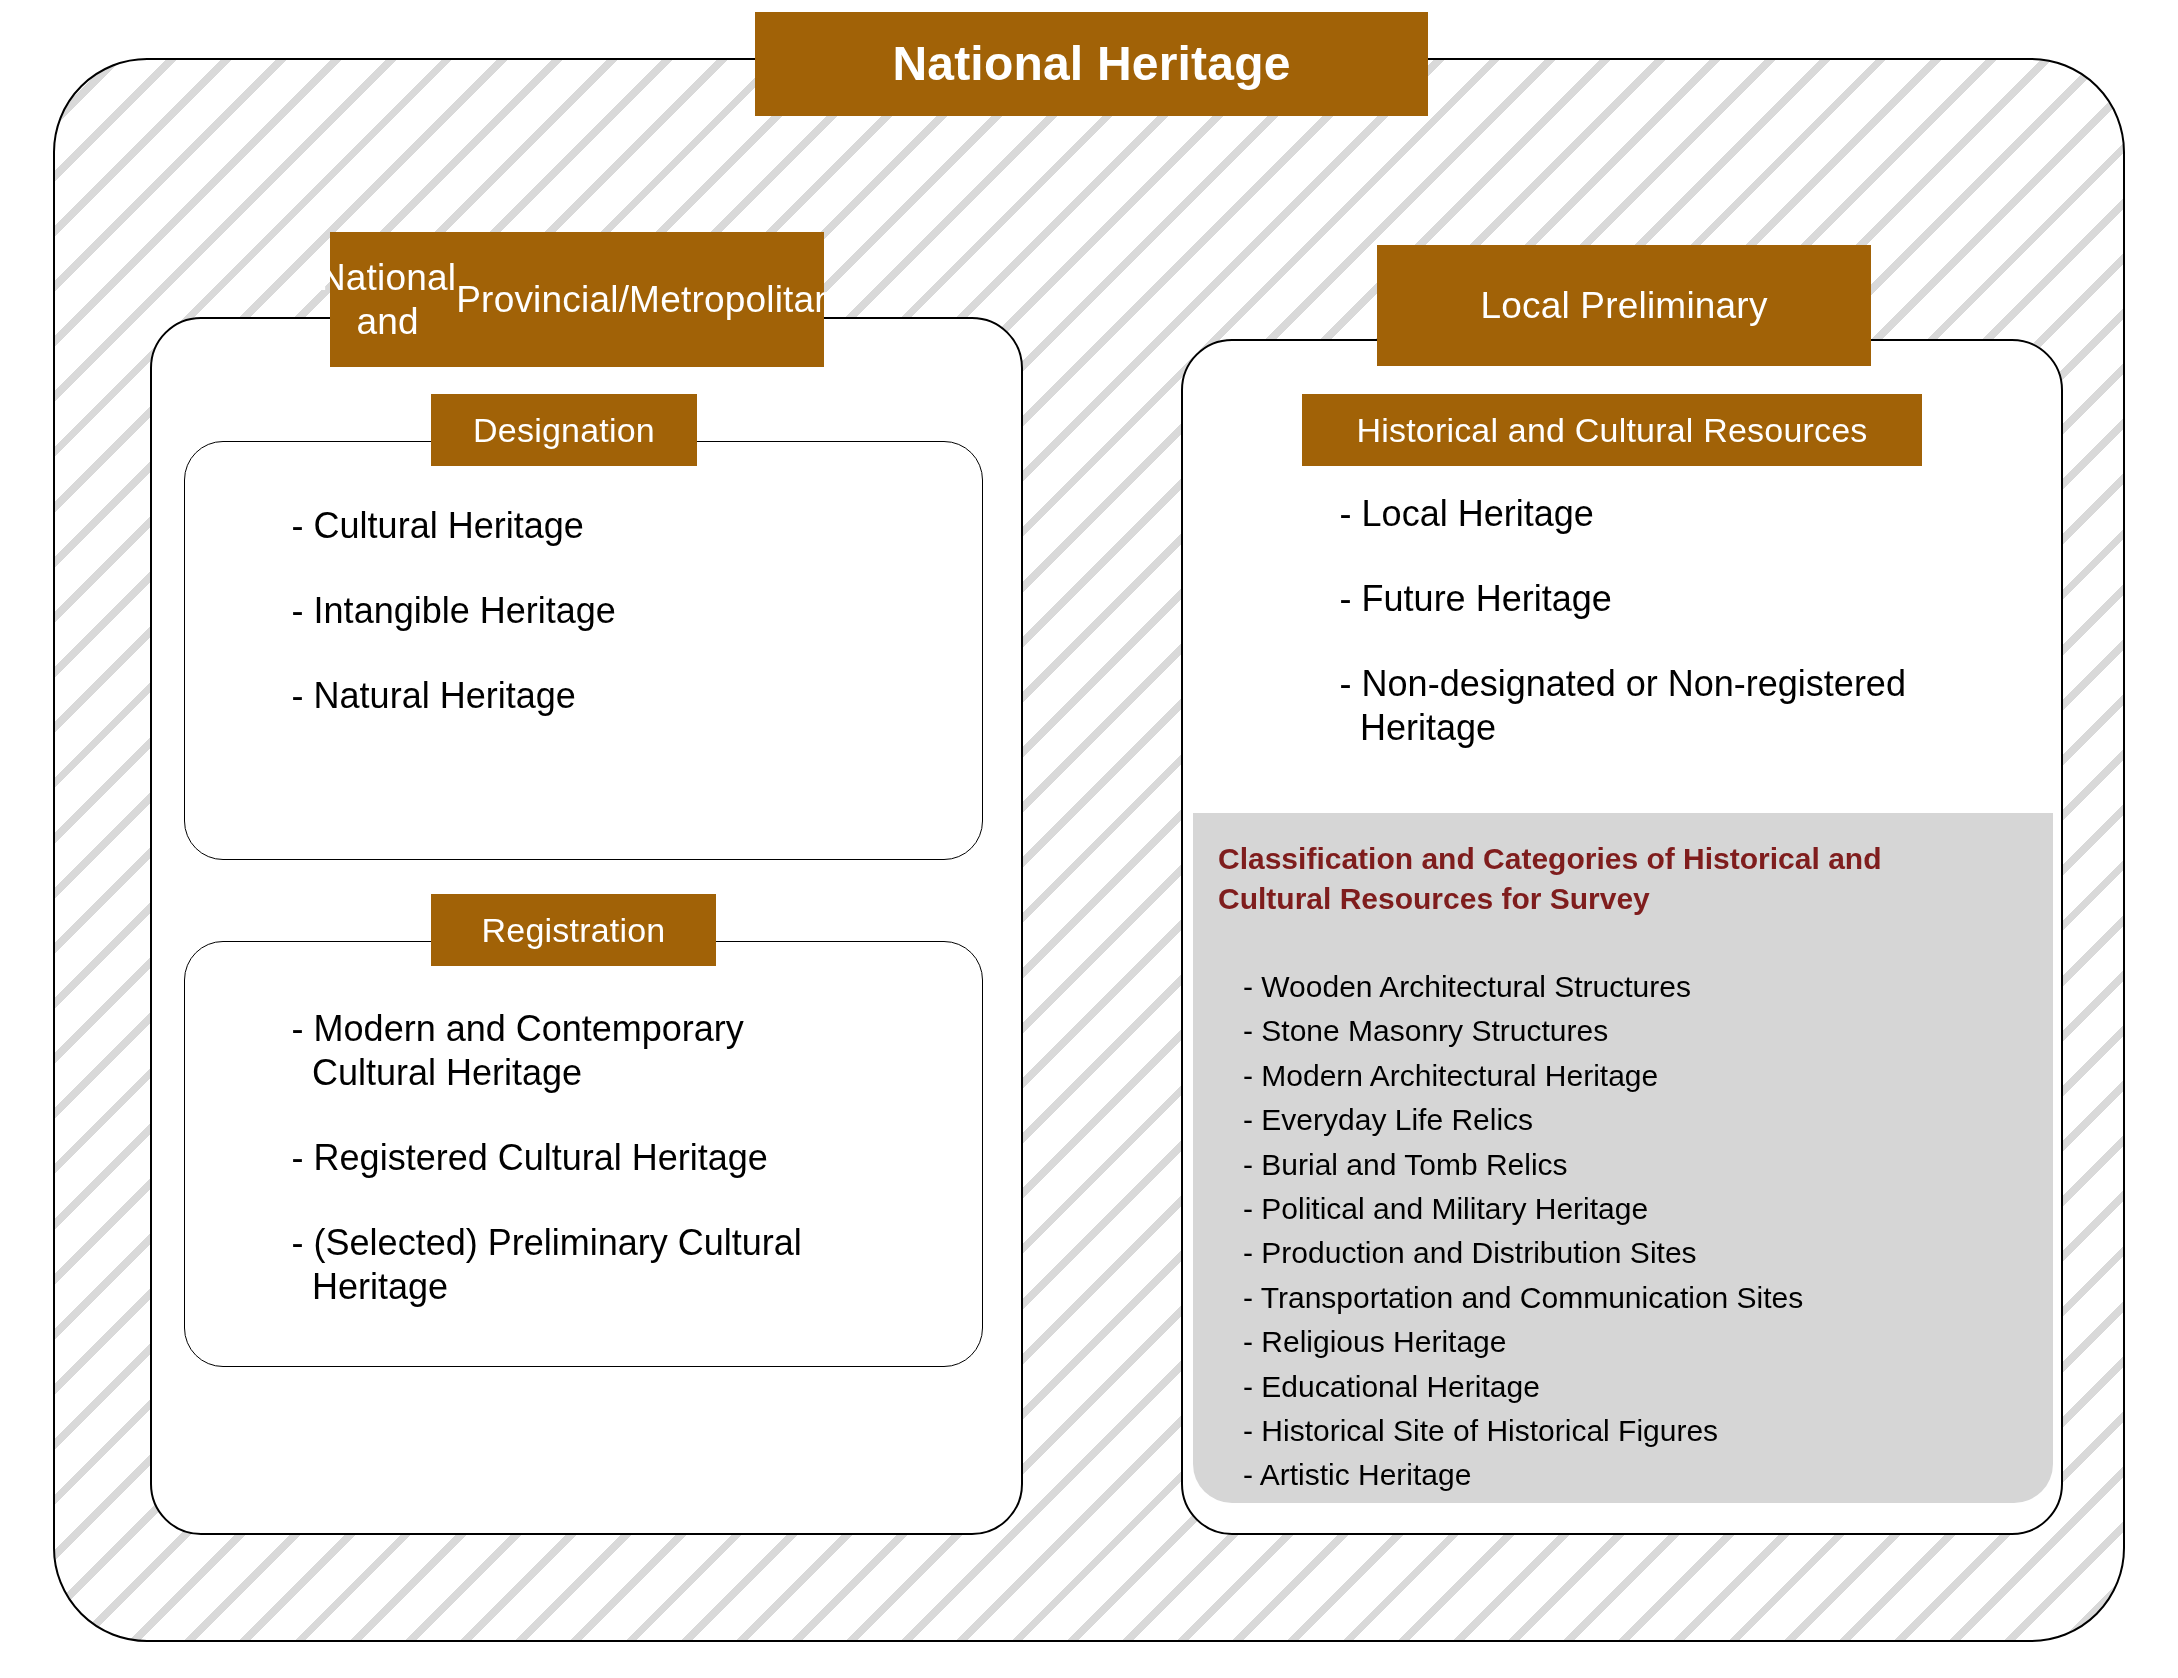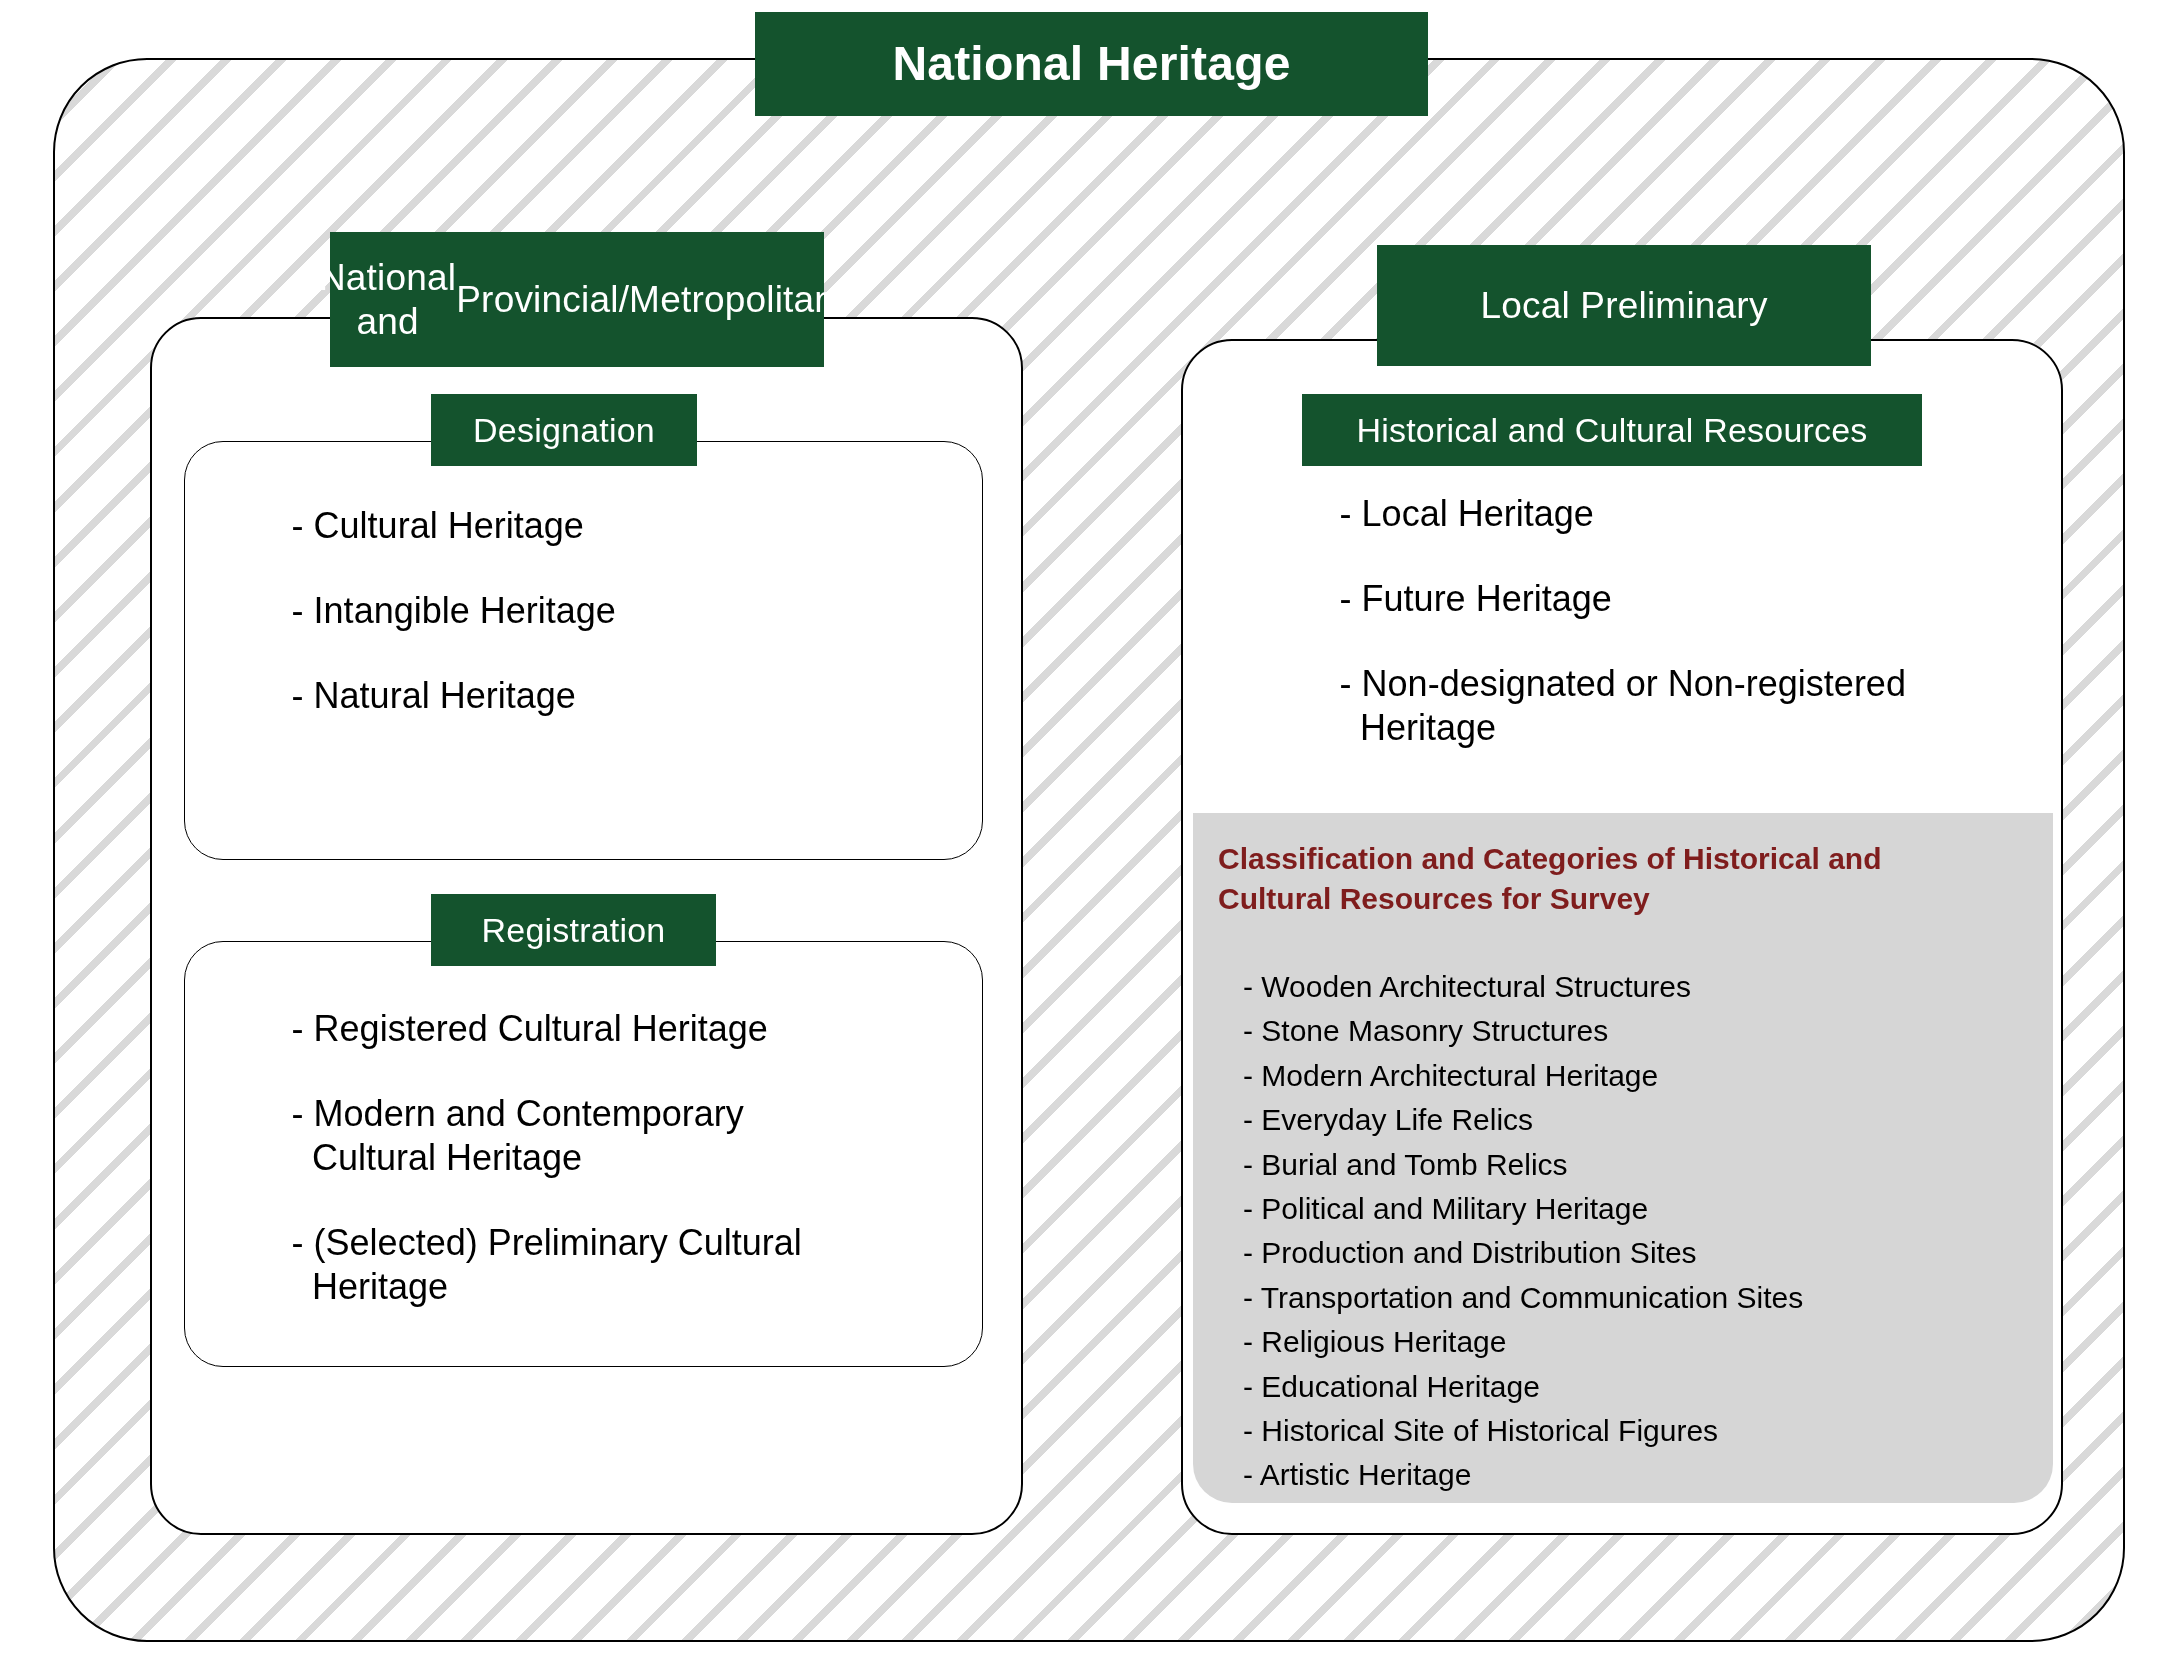--- a/index.html
+++ b/index.html
@@ -87,21 +87,21 @@
     width: 860px;
     height: 690px;
     background: #d6d6d6;
     border-radius: 0 0 39px 39px;
     box-sizing: border-box;
   }
 
   
   .banner {
     position: absolute;
-    background: #14532d;
+    background: #a16207;
     color: #ffffff;
     display: flex;
     align-items: center;
     justify-content: center;
     text-align: center;
     box-sizing: border-box;
     line-height: 1.18;
     font-weight: 400;
     letter-spacing: 0.2px;
   }
@@ -218,23 +218,23 @@
 
   <div class="banner banner-designation">Designation</div>
   <div class="bullet-list list-designation">
     <div class="bullet-item">- Cultural Heritage</div>
     <div class="bullet-item">- Intangible Heritage</div>
     <div class="bullet-item">- Natural Heritage</div>
   </div>
 
   <div class="banner banner-registration">Registration</div>
   <div class="bullet-list list-registration">
-    <div class="bullet-item">- Registered Cultural Heritage</div>
     <div class="bullet-item">- Modern and Contemporary
    Cultural Heritage</div>
+    <div class="bullet-item">- Registered Cultural Heritage</div>
     <div class="bullet-item">- (Selected) Preliminary Cultural
    Heritage</div>
   </div>
 
   <div class="banner banner-resources">Historical and Cultural Resources</div>
   <div class="bullet-list list-resources">
     <div class="bullet-item">- Local Heritage</div>
     <div class="bullet-item">- Future Heritage</div>
     <div class="bullet-item">- Non-designated or Non-registered
    Heritage</div>

